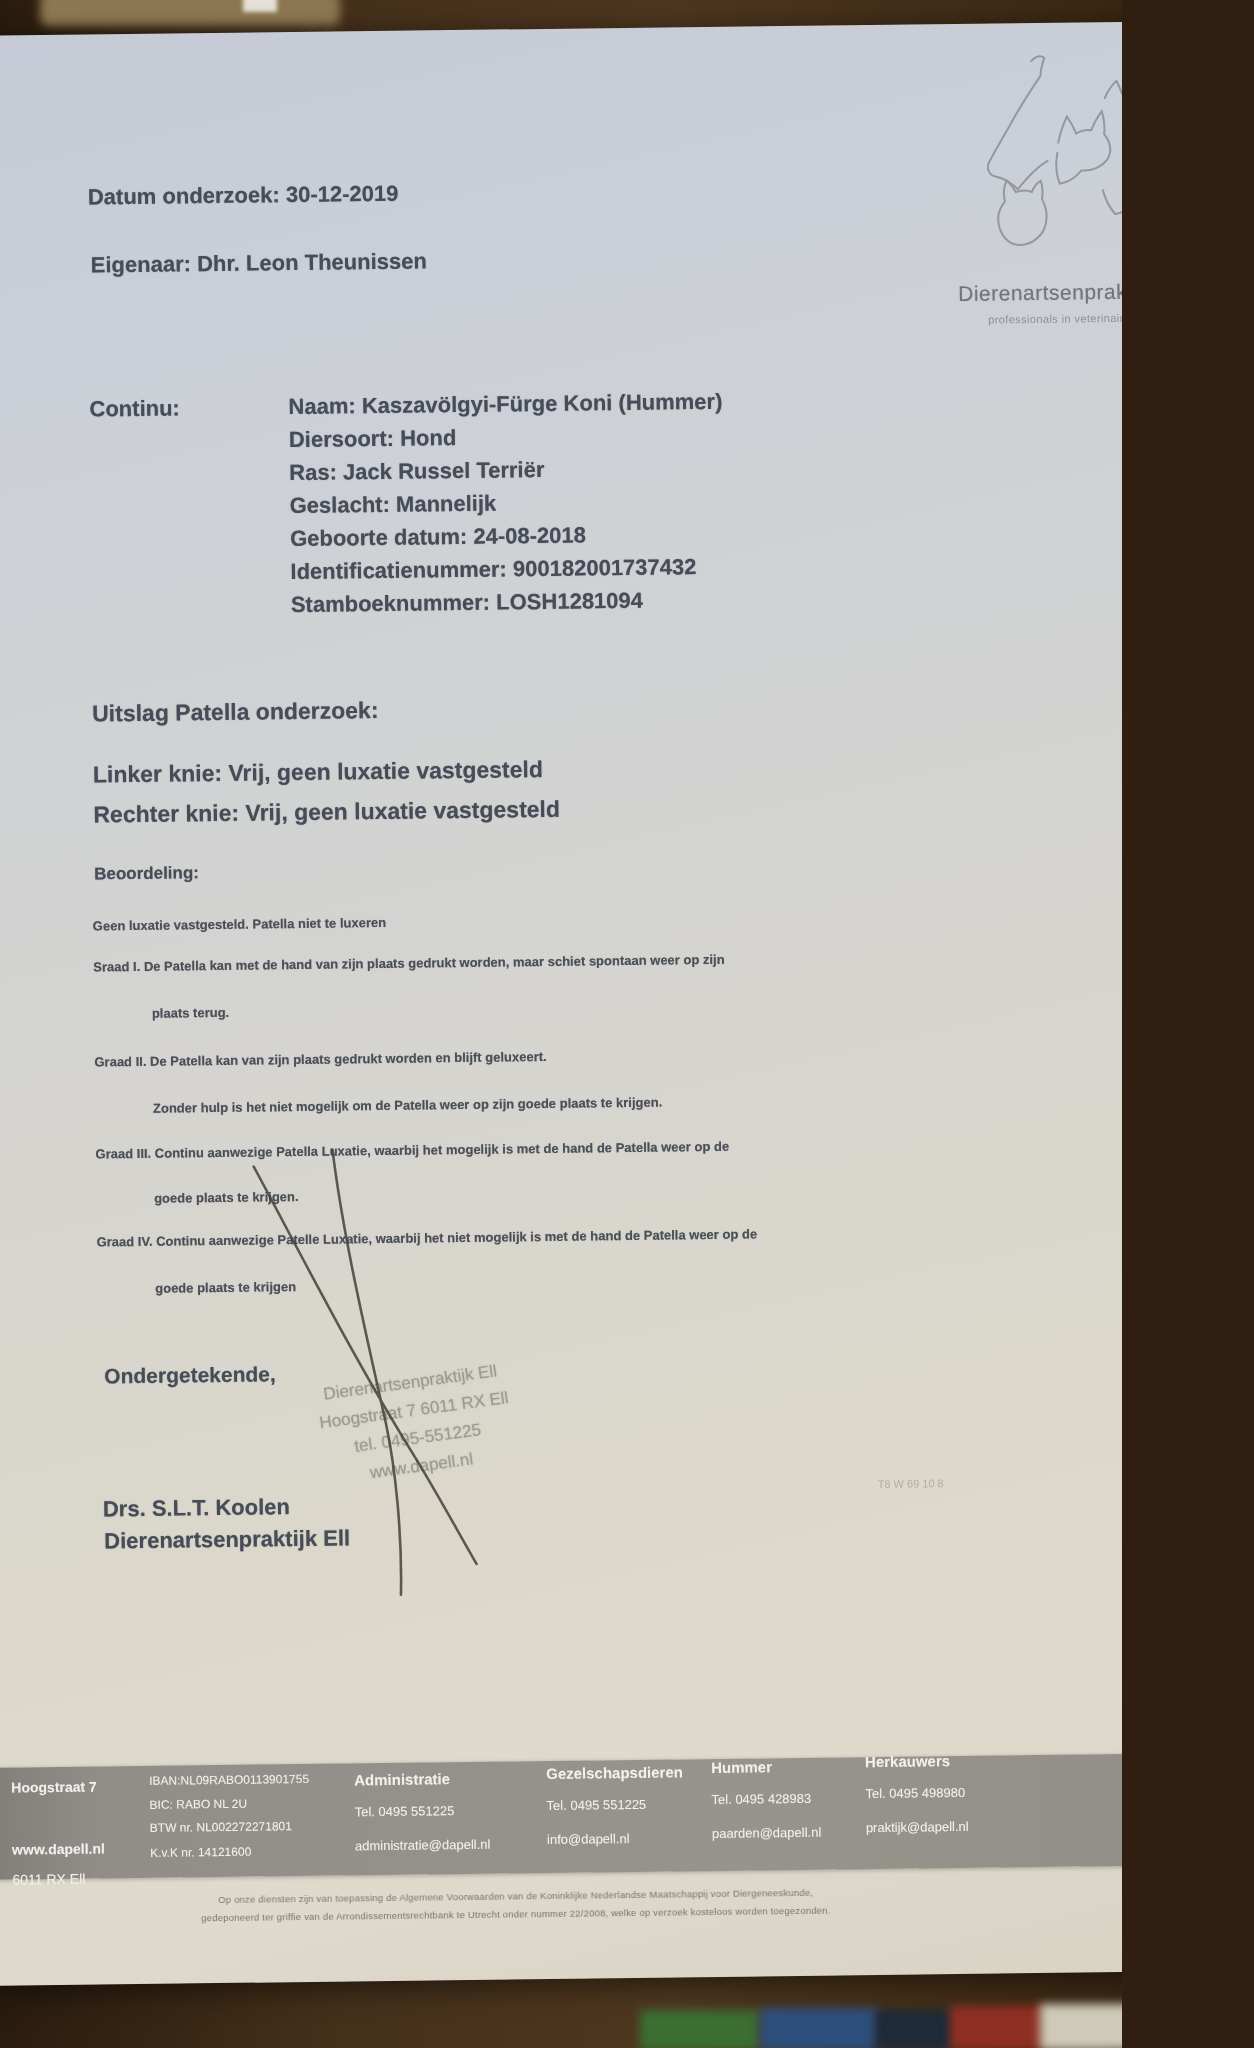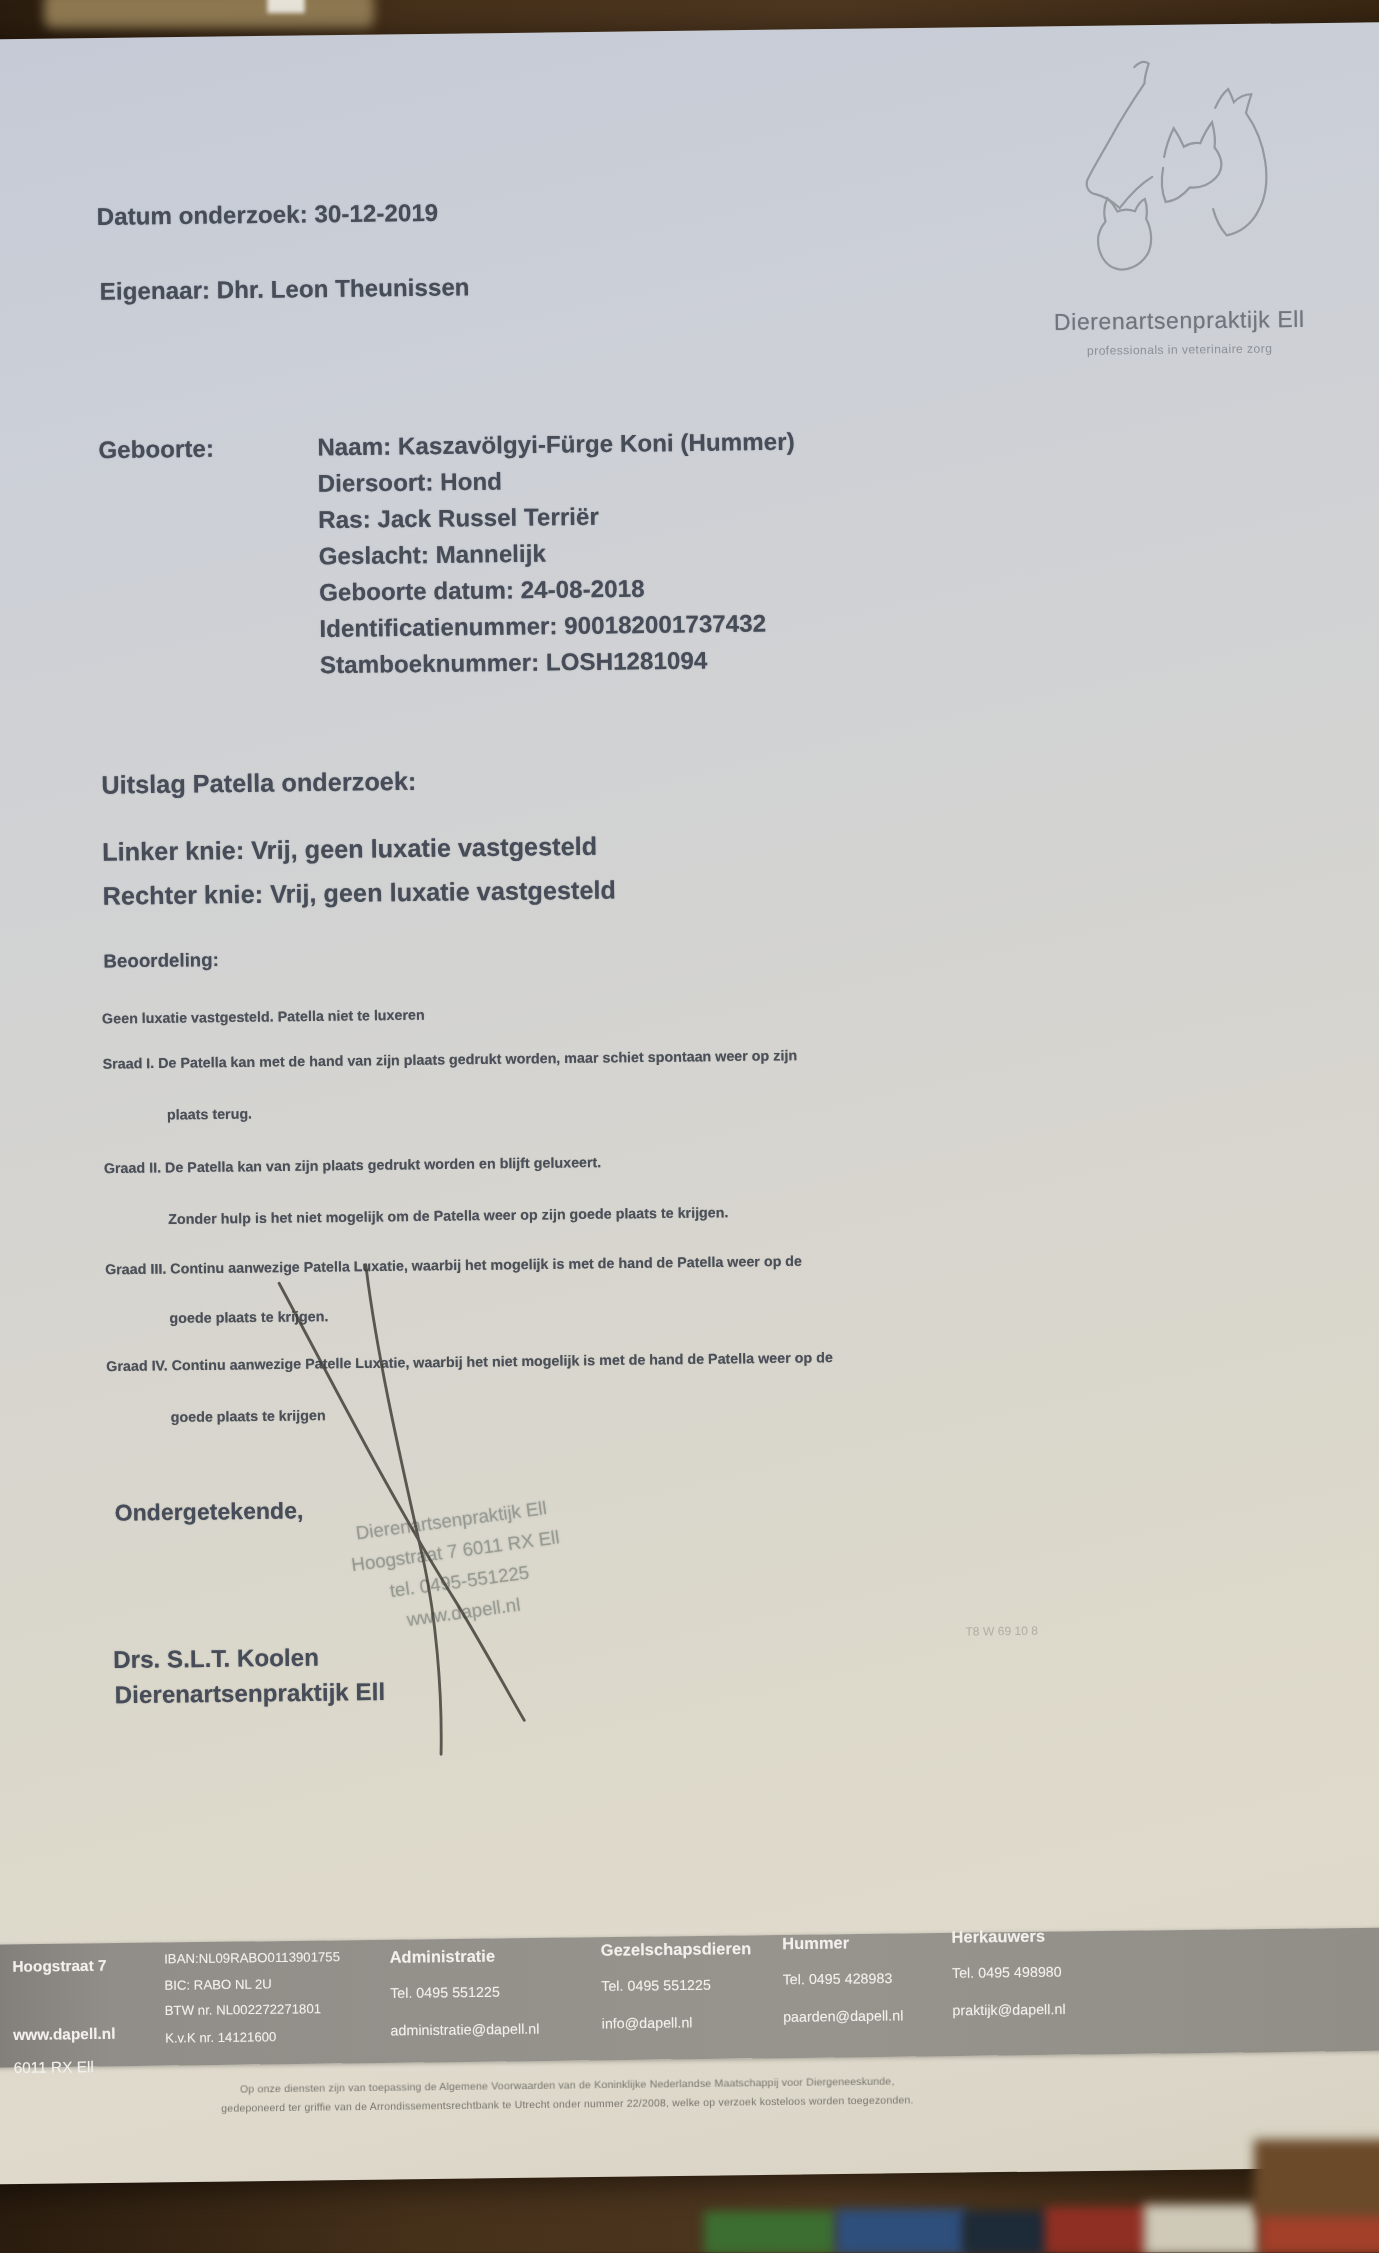--- a/index.html
+++ b/index.html
@@ -1,17 +1,17 @@
 <!DOCTYPE html>
 <html><head>
 <meta charset="utf-8">
 <style>
   html,body{margin:0;padding:0;}
   body{width:1254px;height:2048px;overflow:hidden;background:#301f10;font-family:"Liberation Sans",sans-serif;}
-  .photo{position:relative;width:1254px;height:2048px;overflow:hidden;
+  .photo{position:relative;width:1122px;height:2048px;overflow:hidden;
          background:linear-gradient(90deg,#2a1c0e 0%,#45301a 30%,#4e3720 60%,#3a2713 100%);}
   .blob{position:absolute;filter:blur(5px);}
   
   .paper{position:absolute;left:-34px;top:28px;width:1322px;height:1950px;
          background:linear-gradient(168deg,#c5cad6 0%,#cbcfd7 16%,#d1d2d3 36%,#d7d5ce 56%,#dcd8ca 74%,#dfdacc 86%,#d7d2c2 100%);
          transform:rotate(-0.7deg);transform-origin:center;
          box-shadow:0 6px 30px rgba(0,0,0,.55);}
   .content{position:absolute;left:0;top:0;width:1254px;height:2048px;
            transform:rotate(-0.7deg);transform-origin:627px 1024px;}
   .t{position:absolute;white-space:nowrap;color:#474d58;}
@@ -63,21 +63,21 @@
         <path d="M84,96 C86,86 89,78 93,70 C97,76 100,82 102,87 C107,84 112,83 117,84 C120,77 124,70 128,65 C130,73 131,81 130,88 C136,96 138,105 133,113 C127,121 117,125 107,124 C101,131 93,136 85,137 C81,127 81,116 83,106"></path>
 
         <path d="M131,52 C135,43 139,38 143,35 C145,39 147,44 148,47 C153,42 158,40 164,40 C162,46 160,52 159,57 C168,70 174,86 176,102 C178,118 176,134 169,146 C163,158 152,166 140,168 C134,161 130,152 128,144"></path>
 
         <path d="M30,154 C28,146 29,139 32,133 C36,137 39,141 41,145 C46,143 52,143 57,145 C59,140 62,136 66,134 C68,140 68,147 67,152 C72,162 73,174 68,184 C61,195 49,200 39,197 C29,194 23,183 23,171 C23,165 26,159 30,154"></path>
       </g>
     </svg>
     <div class="t logo-name" style="left:938px;top:286px;width:286px;text-align:center;font-size:21px;">Dierenartsenpraktijk Ell</div>
     <div class="t logo-tag" style="left:938px;top:318px;width:286px;text-align:center;font-size:11px;">professionals in veterinaire zorg</div>
 
-    <div class="t b soft" style="left:97px;top:390px;font-size:22px;">Geboorte:</div>
+    <div class="t b soft" style="left:97px;top:390px;font-size:22px;">Continu:</div>
     <div class="t b soft" style="left:296px;top:390px;font-size:22px;">Naam: Kaszavölgyi-Fürge Koni (Hummer)</div>
     <div class="t b soft" style="left:296px;top:423px;font-size:22px;">Diersoort: Hond</div>
     <div class="t b soft" style="left:296px;top:456px;font-size:22px;">Ras: Jack Russel Terriër</div>
     <div class="t b soft" style="left:296px;top:489px;font-size:22px;">Geslacht: Mannelijk</div>
     <div class="t b soft" style="left:296px;top:522px;font-size:22px;">Geboorte datum: 24-08-2018</div>
     <div class="t b soft" style="left:296px;top:555px;font-size:22px;">Identificatienummer: 900182001737432</div>
     <div class="t b soft" style="left:296px;top:588px;font-size:22px;">Stamboeknummer: LOSH1281094</div>
 
     <div class="t b soft" style="left:96px;top:694px;font-size:23px;">Uitslag Patella onderzoek:</div>
     <div class="t b soft" style="left:96px;top:755px;font-size:23px;">Linker knie: Vrij, geen luxatie vastgesteld</div>

